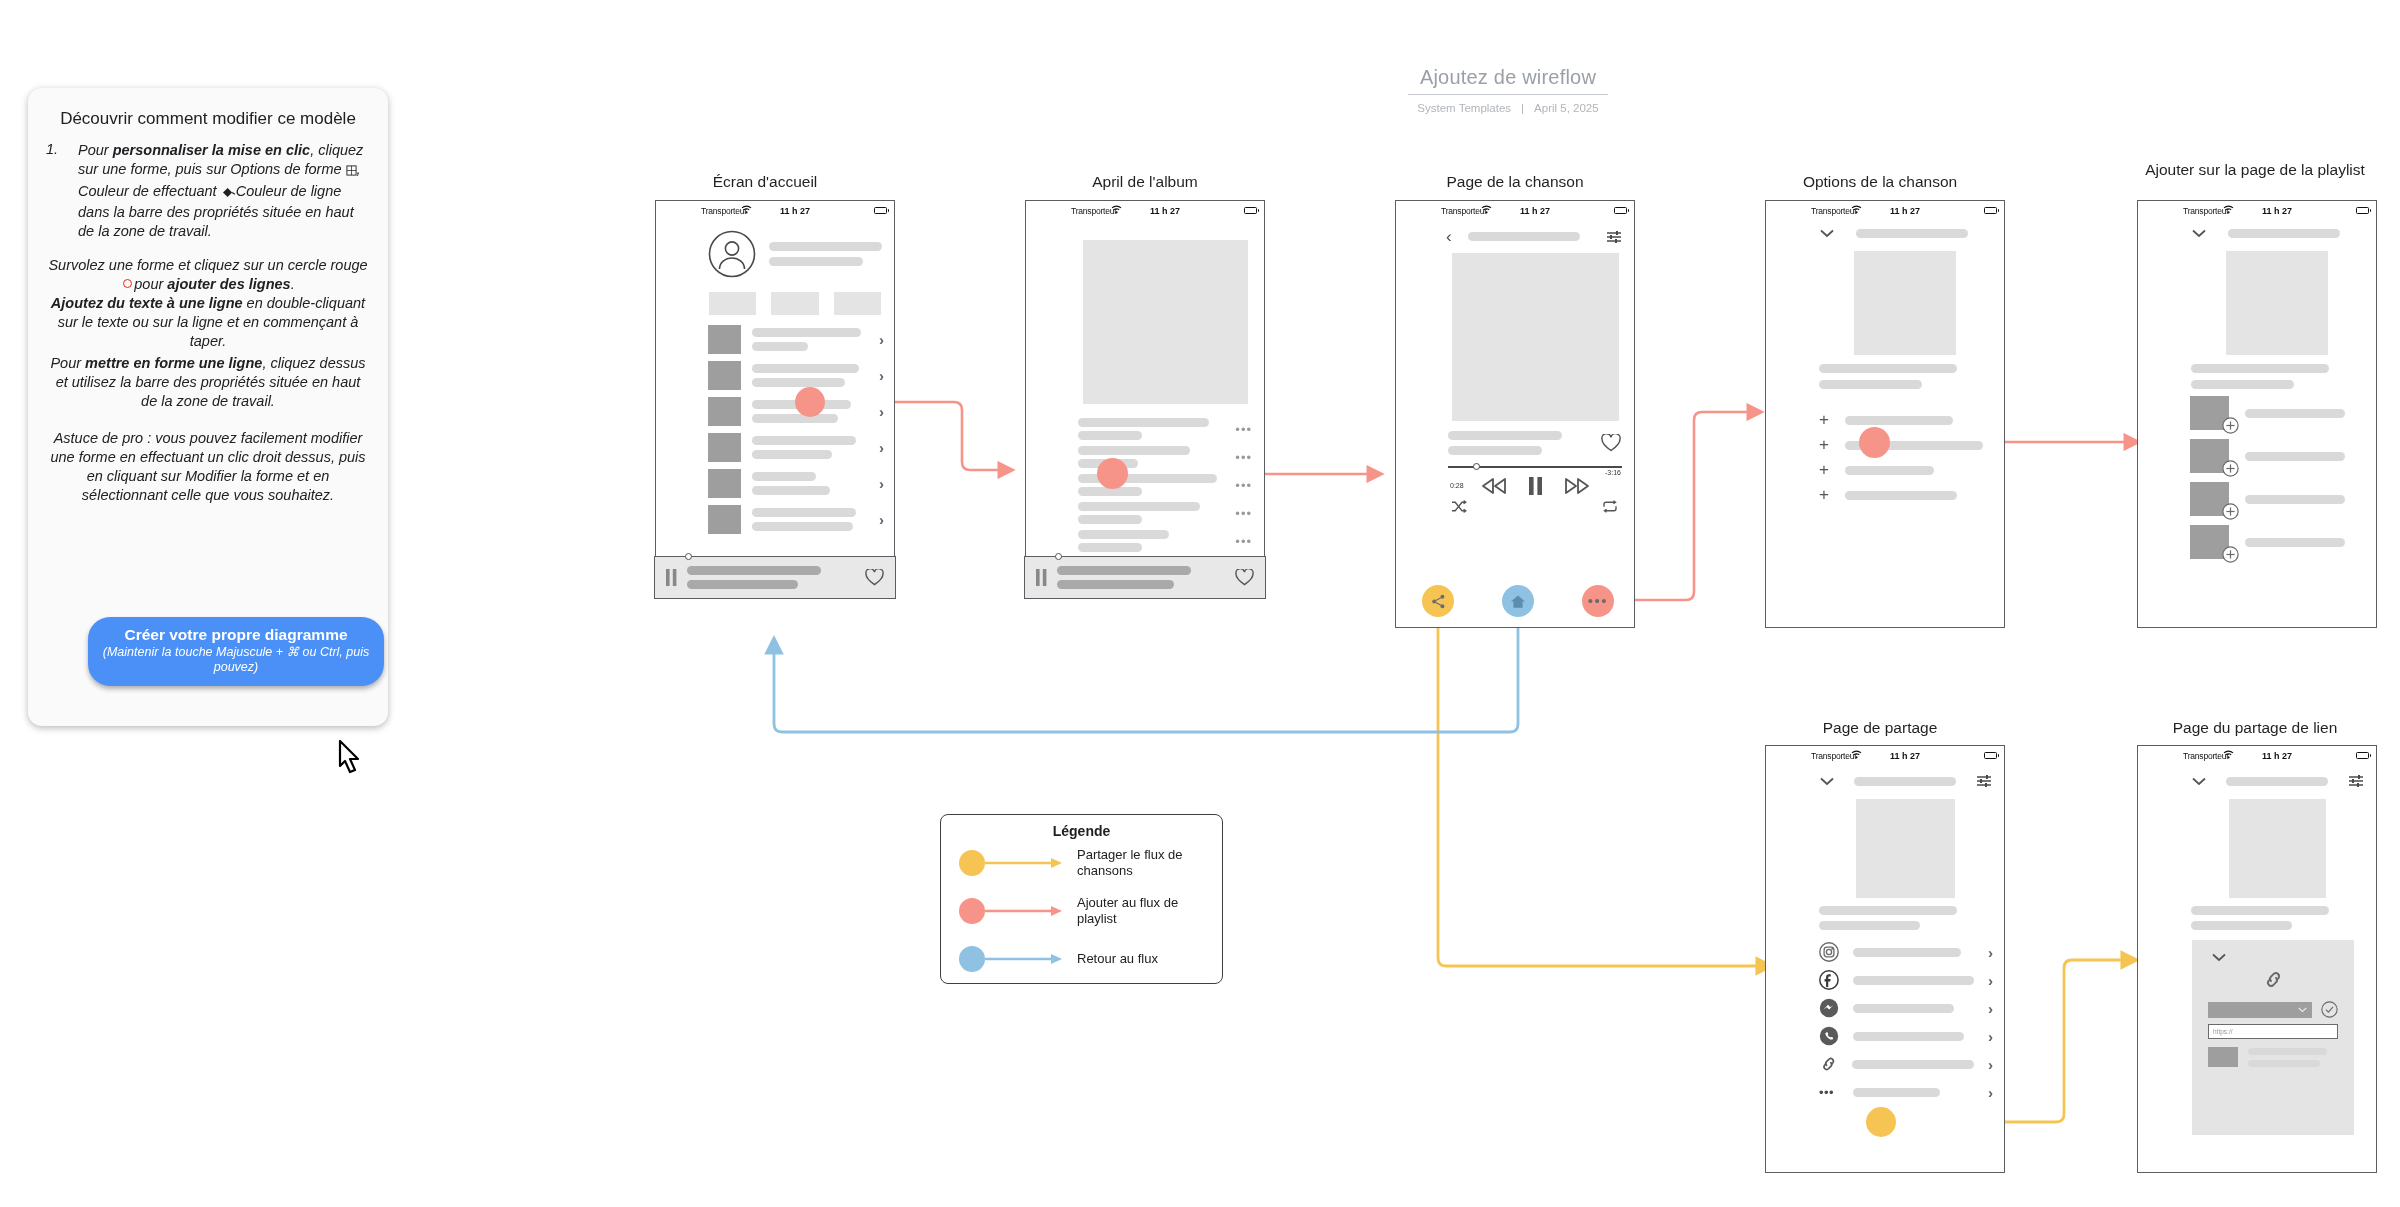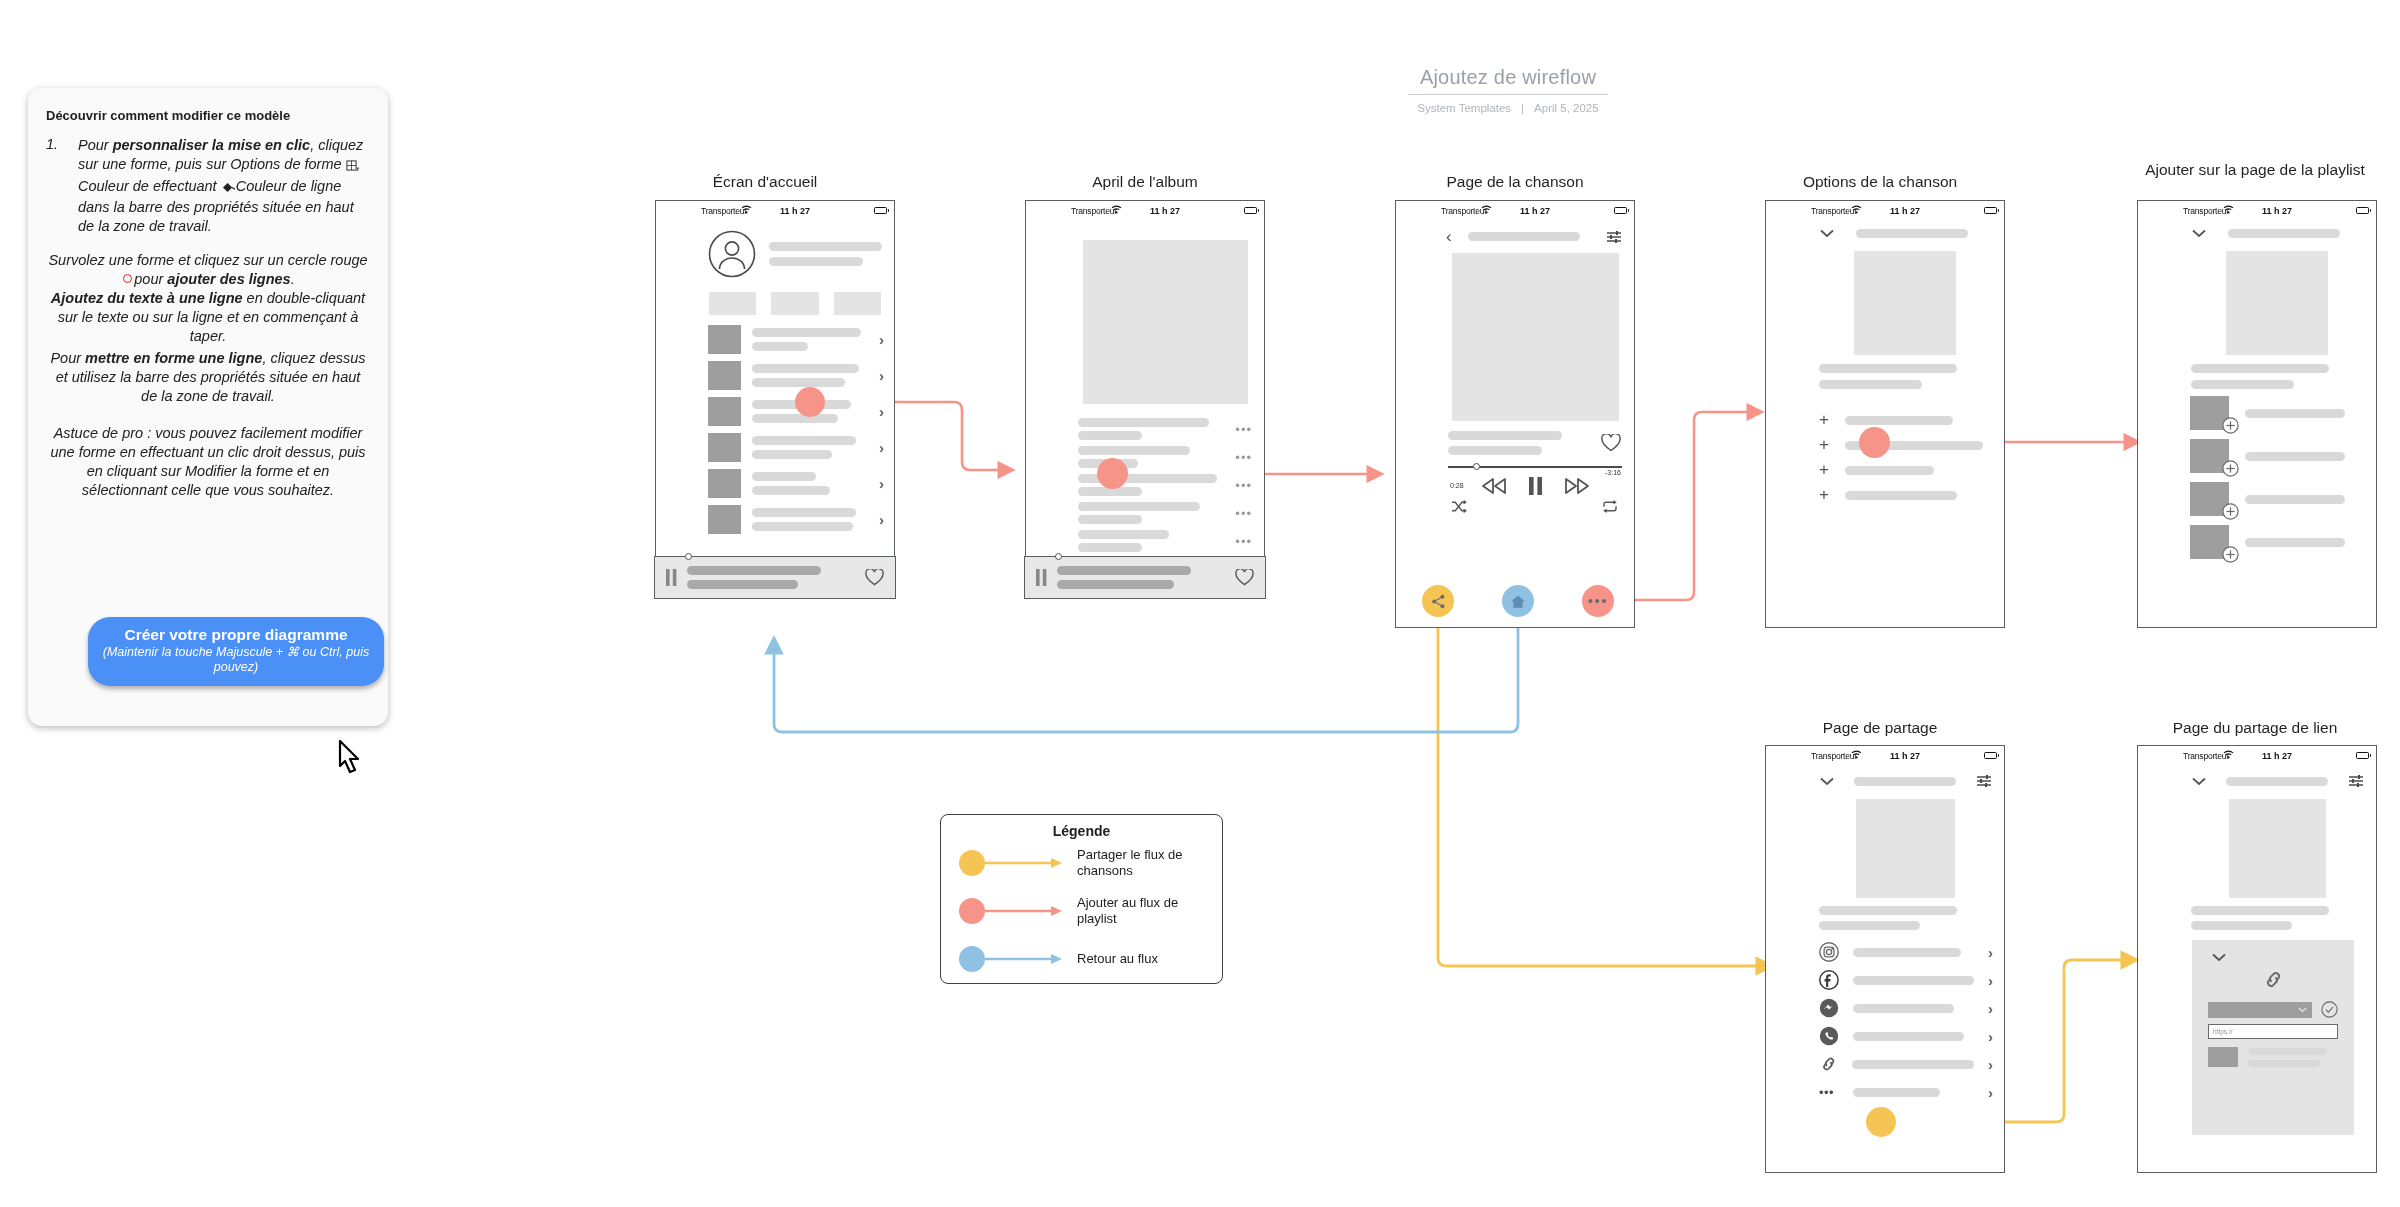--- a/index.html
+++ b/index.html
@@ -14,22 +14,22 @@
   svg.conn { position:absolute; left:0; top:0; width:2400px; height:1207px; pointer-events:none; }
 
   
   #info-card {
     position:absolute; left:28px; top:88px; width:360px; height:638px;
     background:#fafafa; border-radius:14px;
     box-shadow:0 2px 7px rgba(0,0,0,.28);
     padding:16px 18px 0 18px;
   }
   #info-title {
-    font-size:13px; font-weight:bold; color:#202124;
-    text-align:left; line-height:1.25; margin:4px 0 12px 0;
+    font-size:17px; font-weight:normal; color:#202124;
+    text-align:center; line-height:1.25; margin:4px 0 12px 0;
   }
   .step-row { display:flex; gap:6px; }
   .step-num { font-style:italic; font-size:14.5px; color:#202124; width:26px; flex:none; text-align:left;}
   .step-body { flex:1; font-style:italic; font-size:14.5px; line-height:1.32; color:#202124; }
   .step-body b { font-weight:bold; }
   .p1 { text-align:left; }
   .blk { margin-top:15px; text-align:center; font-style:italic; font-size:14.5px; line-height:1.32; color:#202124;}
   .tiny-ico { display:inline-block; vertical-align:-2px; }
   .redcircle { display:inline-block; width:9px;height:9px;border:1.6px solid #e8271a;border-radius:50%; vertical-align:1px; margin:0 2px;}
 

